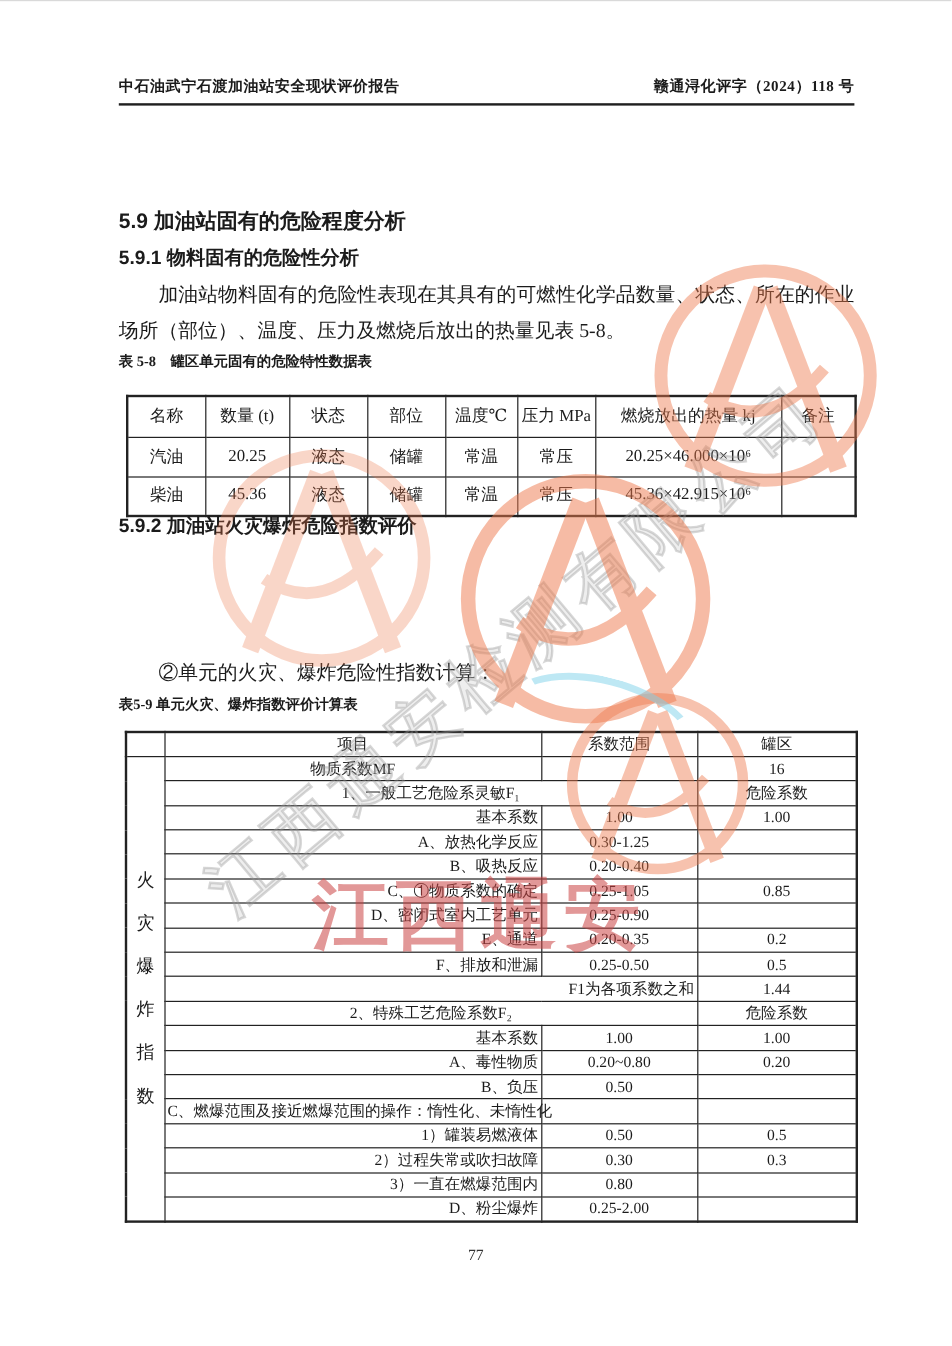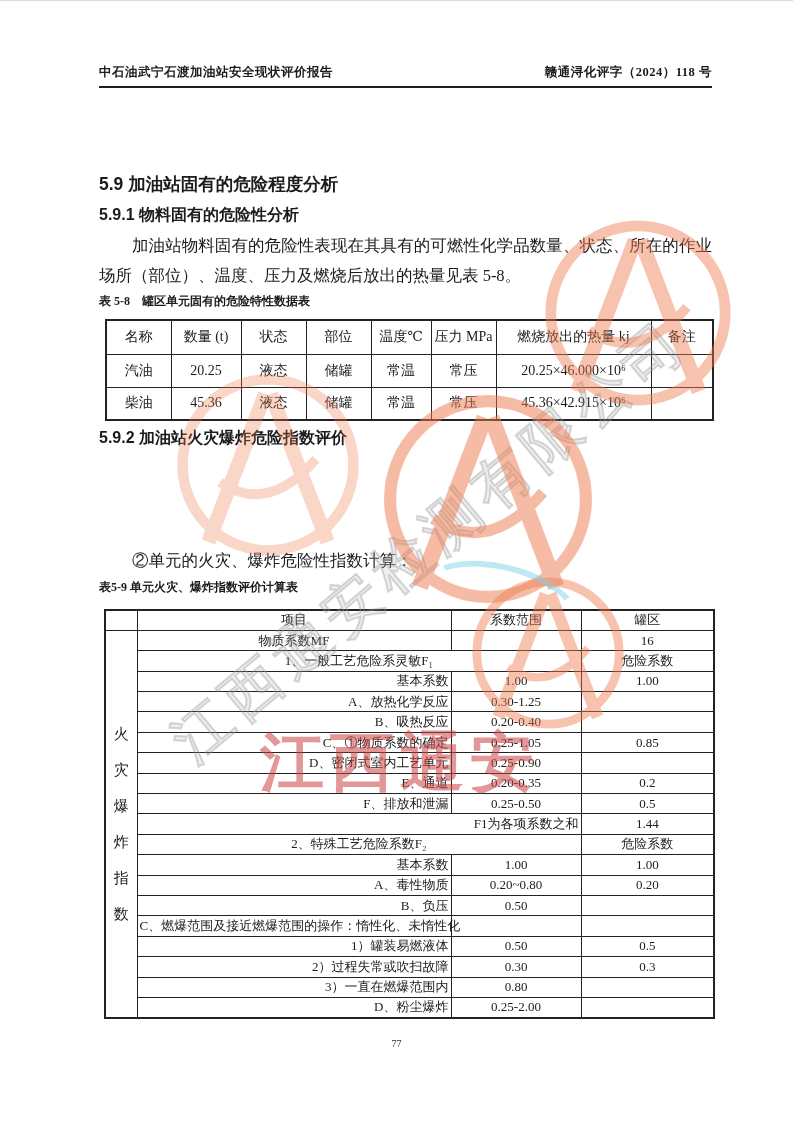--- a/index.html
+++ b/index.html
@@ -18,28 +18,28 @@
   .hd{font-family:"Liberation Sans","DejaVu Sans",sans-serif;font-weight:bold;margin:0;}
   .hd1{font-size:17.5px;}
   .hd2{font-size:16px;}
   .ttl{left:99px;width:613px;text-align:left;font-weight:bold;font-size:12px;margin:0;}
   
   table{border-collapse:collapse;table-layout:fixed;color:#1b1b1b;
         font-family:"Liberation Serif","DejaVu Serif",serif;border:2px solid #222;}
   th,td{border:1.4px solid #222;padding:0 2px;font-weight:normal;white-space:nowrap;}
   .c{text-align:center;}
   .l{text-align:right;margin-left:24px;}
-  #t58{left:105px;top:318px;width:607px;font-size:14px;padding-left:22px;}
+  #t58{left:105px;top:328px;width:607px;font-size:14px;padding-left:22px;}
   #t58 thead tr{height:34px;}
   #t58 tbody tr{height:33px;}
   #t59{left:104px;top:608px;width:609px;font-size:13px;}
   #t59 tr{height:20.4px;}
   #t59 .side{font-size:15px;text-align:center;padding:0;}
   #t59 .side div{line-height:36px;}
-  .pageno{top:1037px;left:0;width:793px;text-align:center;font-size:10px;color:#333;}
+  .pageno{top:1037px;left:0;width:793px;text-align:center;font-size:13px;color:#333;}
   
   .wm{pointer-events:none;}
   .stamp{color:var(--stamp,#ee7a4d);}
   .diag{top:540px;left:430px;transform:translate(-50%,-50%) rotate(-40deg);
         font-family:"Liberation Sans","DejaVu Sans",sans-serif;font-size:58px;letter-spacing:7px;
         white-space:nowrap;color:rgba(150,150,150,0.16);
         -webkit-text-stroke:2px rgba(150,150,150,0.38);}
   .redwm{top:718px;left:260px;font-family:"Liberation Sans","DejaVu Sans",sans-serif;
          font-weight:bold;font-size:64px;letter-spacing:6px;white-space:nowrap;
          color:var(--red,#cc4444);opacity:.55;}

